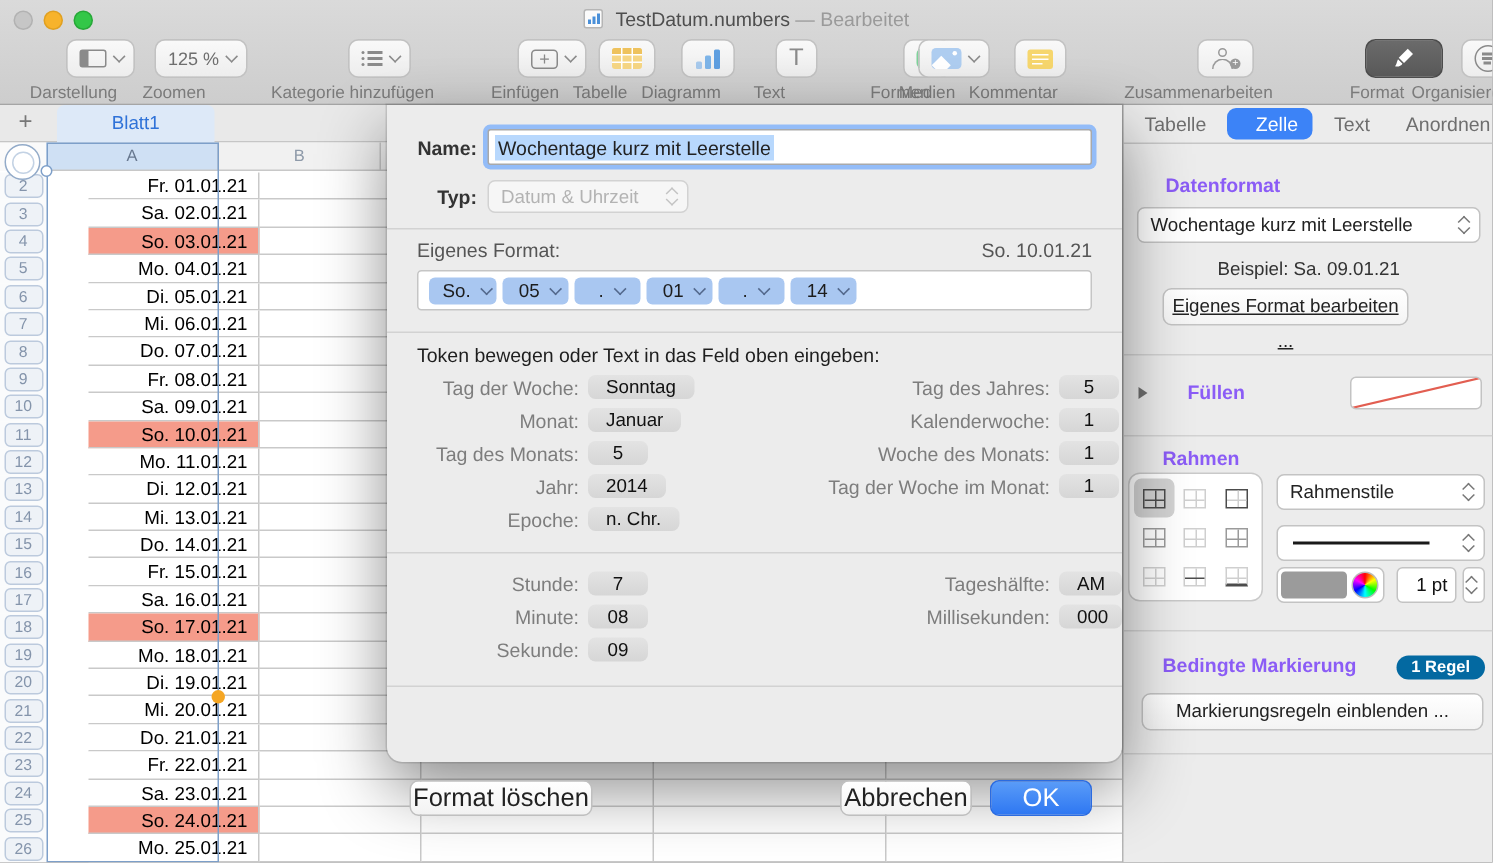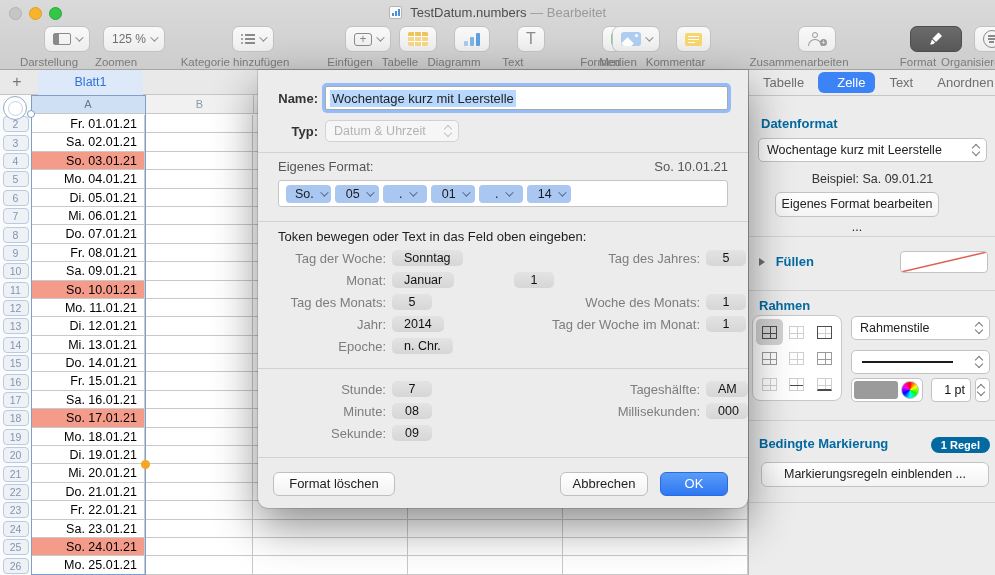--- a/index.html
+++ b/index.html
@@ -87,40 +87,40 @@
   .table-handle:before { content:""; position:absolute; left:4px; top:4px; width:13px; height:13px;
                   border:1.5px solid #c3d2e4; border-radius:50%; }
   .rows { position:absolute; left:0; top:45px; width:748px; height:460px; display:flex; flex-direction:column; }
   .srow { display:flex; height:18.4px; flex:none; }
   .rnum { width:31px; flex:none; font-size:10.5px; color:#8494ab; display:flex; align-items:center;
           justify-content:center; }
   .rnum span{ display:block; width:26px; text-align:center; background:#eef2f7; border:1px solid #bccadd;
           border-radius:4px; line-height:14px;}
   .rnum { background:#fafbfc; }
   .ca { width:114px; flex:none; border-right:1px solid #c9c9c9; border-bottom:1px solid #c9c9c9;
-        font-size:12.5px; color:#000; text-align:right; padding:2px 7px 0 0; background:#fff; }
+        font-size:12.5px; color:#000; text-align:right; padding:2px 7px 0 0; background:#fff;margin-left:28px; }
   .ca.hl { background:#f59b8a; }
   .cb { width:108px; flex:none; border-right:1px solid #c9c9c9; border-bottom:1px solid #c9c9c9; }
   .cc { width:155px; flex:none; border-right:1px solid #c9c9c9; border-bottom:1px solid #c9c9c9; }
   .cc.last { width:185px; }
   .colsel { position:absolute; left:31px; top:25px; width:115px; height:480px;
             border:1.5px solid #7d9fc9; pointer-events:none; z-index:2;}
   .selknob { position:absolute; left:27px; top:40px; width:8px; height:8px; background:#fff;
              border:1.5px solid #7d9fc9; border-radius:50%; z-index:3;}
   .orangedot { position:absolute; left:141px; top:390px; width:9px; height:9px; background:#f5a623;
                border-radius:50%; z-index:3; }
 
   
   .sidebar { position:absolute; left:748px; top:70px; width:247px; height:505px; background:#ececec;
              border-left:1px solid #b5b5b5; z-index:2; font-size:13px; color:#333; }
   .sb-tabs { position:absolute; left:0; top:0; width:247px; height:26px; border-bottom:1px solid #c6c6c6;
              display:flex; align-items:center; }
   .sb-tab { flex:none; padding:3px 10px; margin-left:4px; font-size:13px; color:#6e6e6e; border-radius:6px; }
   .sb-tab.active { background:#3c83f7; color:#fff;padding-left:19px; }
-  .sb-h { font-weight:bold; color:#0369a1; }
+  .sb-h { font-weight:bold; color:#8b5cf6;margin-left:16px; }
   .select { background:#fff; border:1px solid #c3c3c3; border-radius:5px; display:flex; align-items:center;
             font-size:12.5px; color:#222; position:relative; padding:0 20px 0 8px; }
   .stepper { position:absolute; right:5px; top:50%; transform:translateY(-50%); width:9px; height:12px; }
   .stepper:before, .stepper:after { content:""; position:absolute; left:1px; width:5px; height:5px;
             border-right:1.4px solid #777; border-bottom:1.4px solid #777; }
   .stepper:before { top:1px; transform:rotate(-135deg); }
   .stepper:after { bottom:1px; transform:rotate(45deg); }
   .sb-btn { background:linear-gradient(#ffffff,#f4f4f4); border:1px solid #c3c3c3; border-radius:6px;
             font-size:12.5px; color:#222; text-align:center; }
   .sb-sep { position:absolute; left:0; width:247px; height:1px; background:#d2d2d2; }
@@ -186,22 +186,22 @@
   .tok-col.tright { left:250px; width:240px; }
   .tok-row { height:22px; display:flex; align-items:center; }
   .tok-label { color:#7d7d7d; text-align:right; flex:none; }
   .tleft .tok-label { width:128px; }
   .tright .tok-label { width:128px; }
   .tok-pill { margin-left:6px; background:linear-gradient(#e3e3e3,#d6d6d6); border-radius:5px;
               min-width:40px; text-align:center; padding:1px 12px; color:#111; font-size:12.5px; }
   .time-grid { position:absolute; left:0; top:308px; width:490px; }
   .d-buttons { position:absolute; left:0; top:402px; width:490px; height:25px; }
   .btn { position:absolute; height:24px; background:linear-gradient(#ffffff,#f2f2f2);
-         border:1px solid #bfbfbf; border-radius:6px; font-size:13px; color:#222; text-align:center;
-         line-height:22px; }
+         border:1px solid #bfbfbf; border-radius:6px; font-size:17px; color:#222; text-align:center;
+         line-height:22px;margin-top:48px; }
   .btn.primary { background:linear-gradient(#5a9cf8,#2e77f2); border-color:#2b6be0; color:#fff; }
 </style>
 </head>
 <body>
 
 <div class="app">
 
   <div class="toolbar">
     <div class="tl c1"></div>
     <div class="tl c2"></div>
@@ -629,21 +629,21 @@
       <div class="sb-tab">Text</div>
       <div class="sb-tab">Anordnen</div>
     </div>
 
     <div class="sb-h" style="position:absolute; left:12px; top:46px;">Datenformat</div>
     <div class="select" style="position:absolute; left:9px; top:68px; width:229px; height:24px;">
       <span>Wochentage kurz mit Leerstelle</span>
       <span class="stepper"></span>
     </div>
     <div style="position:absolute; left:0; top:102px; width:247px; text-align:center; font-size:12.5px; color:#333;">Beispiel: Sa. 09.01.21</div>
-    <div class="sb-btn" style="position:absolute; left:26px; top:122px; width:164px; height:25px; line-height:23px;">Eigenes Format bearbeiten ...</div>
+    <div class="sb-btn" style="position:absolute; left:26px; top:122px; width:164px; height:25px; line-height:23px;text-decoration:underline;">Eigenes Format bearbeiten ...</div>
 
     <div class="sb-sep" style="top:166px;"></div>
 
     <div style="position:absolute; left:10px; top:184px;">
       <span class="disc"></span>
       <span class="sb-h">Füllen</span>
     </div>
     <div class="fill-swatch">
       <svg width="86" height="20">
         <line x1="0" y1="20" x2="86" y2="0" stroke="#e25e51" stroke-width="1.5"></line>
@@ -805,20 +805,21 @@
           </div>
         </div>
       <div class="tok-col tright">
 
           <div class="tok-row">
             <span class="tok-label" style="width:192px;">Tag des Jahres:</span>
             <span class="tok-pill">5</span>
           </div>
 
           <div class="tok-row">
+            <span class="tok-label" style="width:192px;">Kalenderwoche:</span>
             <span class="tok-pill">1</span>
           </div>
 
           <div class="tok-row">
             <span class="tok-label" style="width:192px;">Woche des Monats:</span>
             <span class="tok-pill">1</span>
           </div>
 
           <div class="tok-row">
             <span class="tok-label" style="width:192px;">Tag der Woche im Monat:</span>

